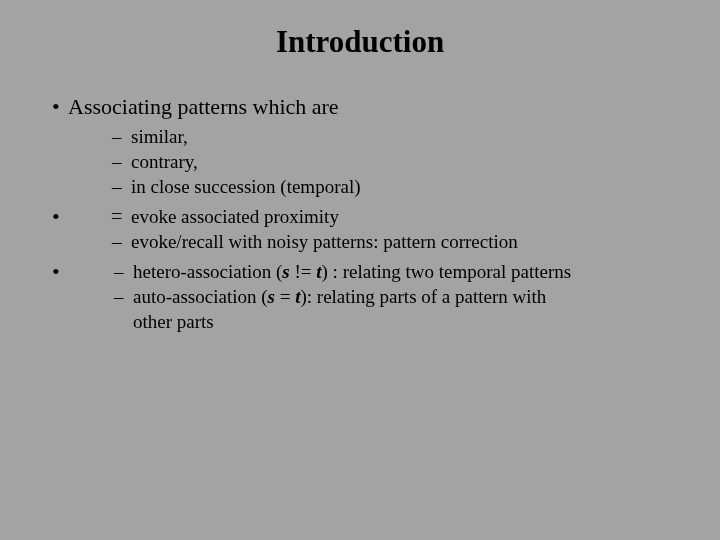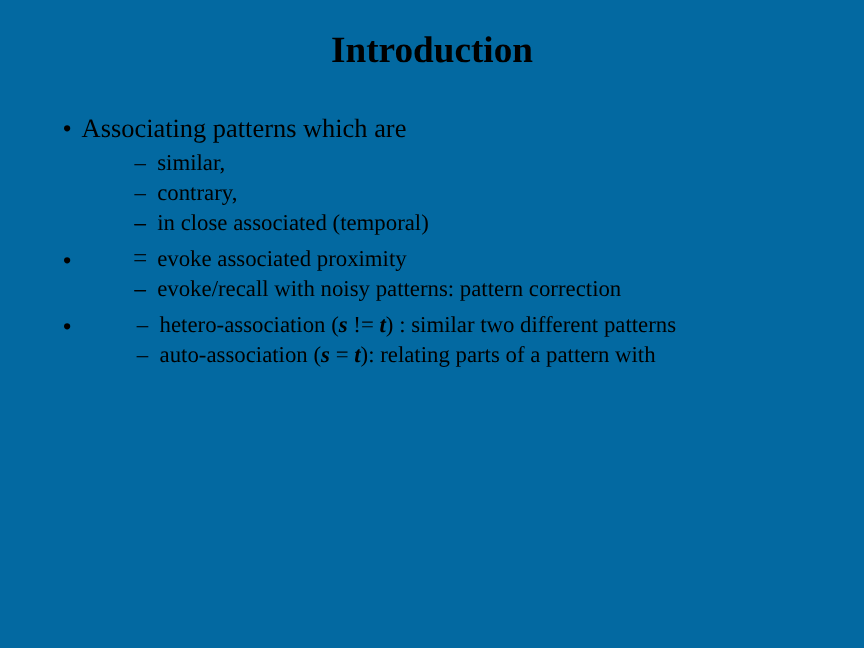--- a/index.html
+++ b/index.html
@@ -12,21 +12,21 @@
     height: 540px;
     overflow: hidden;
     font-family: "Liberation Serif", "DejaVu Serif", serif;
     color: #000000;
     -webkit-font-smoothing: antialiased;
   }
   .slide {
     position: relative;
     width: 720px;
     height: 540px;
-    background: #0369a1;
+    background: #a3a3a3;
   }
   .slide-title {
     position: absolute;
     top: 26px;
     left: 0;
     width: 720px;
     text-align: center;
     font-size: 31px;
     font-weight: bold;
     line-height: 1.0;
@@ -107,21 +107,21 @@
     </div>
     <div class="lvl2">
       <span class="marker">–</span>
       <span>contrary,</span>
     </div>
     <div class="lvl2">
       <span class="marker">–</span>
     </div>
     <div class="lvl2">
       <span class="marker">–</span>
-      <span>in close associated (temporal)</span>
+      <span>in close succession (temporal)</span>
     </div>
     <div class="lvl2">
       <span class="marker">–</span>
     </div>
 
     <div class="lvl1 gap-before-sm">
       <span class="marker">•</span>
     </div>
 
     <div class="lvl2 gap-before">
@@ -135,22 +135,22 @@
       <span class="marker">–</span>
       <span>evoke/recall with noisy patterns: pattern correction</span>
     </div>
 
     <div class="lvl1 gap-before-sm">
       <span class="marker">•</span>
     </div>
 
     <div class="lvl2 deep gap-before">
       <span class="marker">–</span>
-      <span><span>hetero-association (</span><span class="var">s</span><span> != </span><span class="var">t</span><span>) : similar two different patterns</span></span>
+      <span><span>hetero-association (</span><span class="var">s</span><span> != </span><span class="var">t</span><span>) : relating two temporal patterns</span></span>
     </div>
 
     <div class="lvl2 deep">
       <span class="marker">–</span>
-      <span><span>auto-association (</span><span class="var">s</span><span> = </span><span class="var">t</span><span>): relating parts of a pattern with</span></span>
+      <span><span>auto-association (</span><span class="var">s</span><span> = </span><span class="var">t</span><span>): relating parts of a pattern with</span><span class="cont">other parts</span></span>
     </div>
 
   </div>
 </div>
 
 </body></html>

